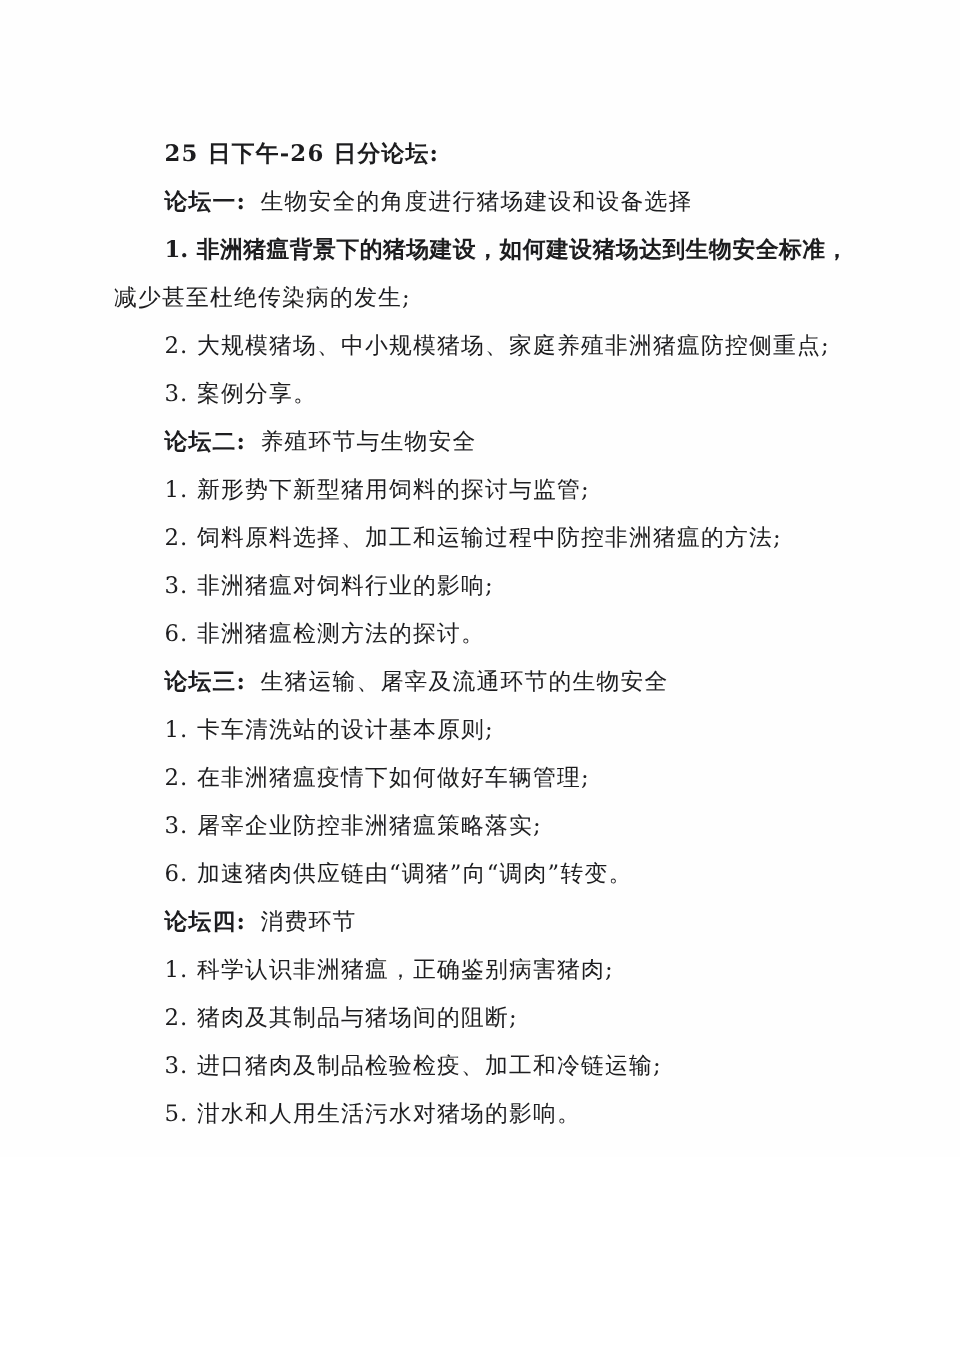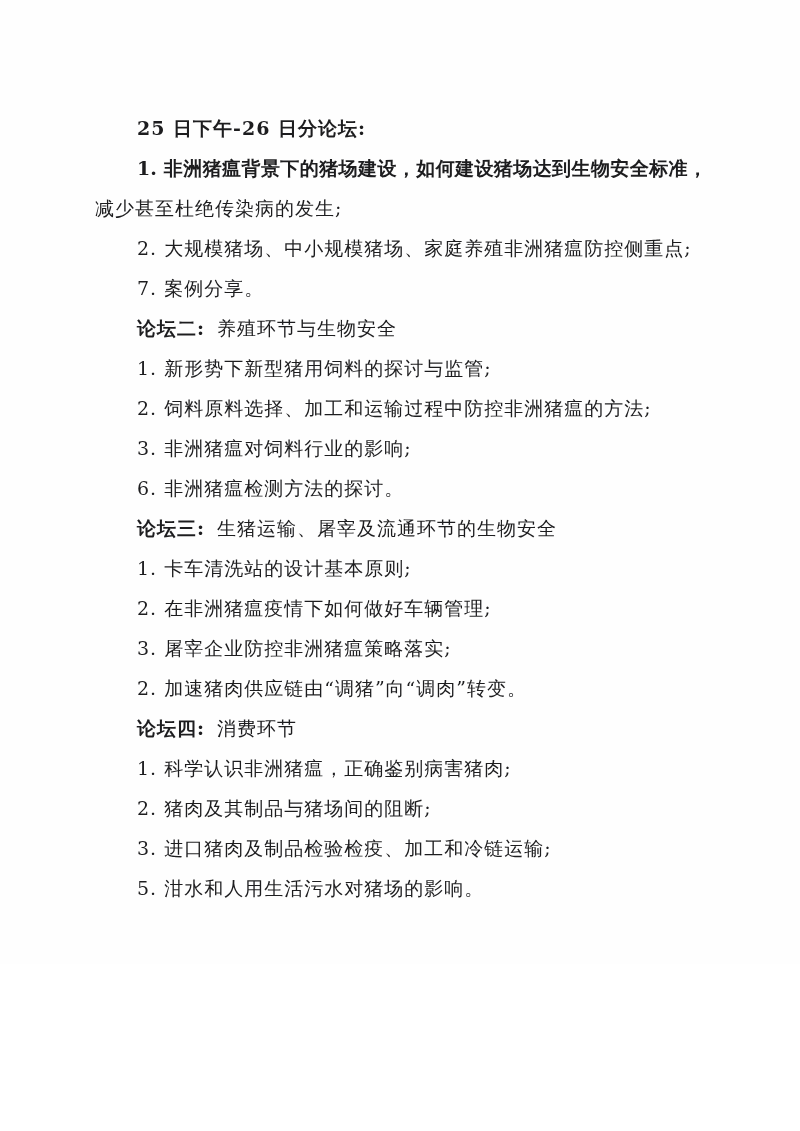--- a/index.html
+++ b/index.html
@@ -58,34 +58,35 @@
     color: #2a2a2c;
   }
 </style>
 </head>
 <body>
 
 <div class="page">
   <div class="content">
     <div class="line heading indent">25 日下午-26 日分论坛:</div>
     <div id="forums-root">
+        <div class="line indent"><span class="forum-label">论坛一:</span><span class="forum-title">生物安全的角度进行猪场建设和设备选择</span></div>
         <div class="line indent fill">1. 非洲猪瘟背景下的猪场建设，如何建设猪场达到生物安全标准，</div>
         <div class="line">减少甚至杜绝传染病的发生;</div>
         <div class="line indent">2. 大规模猪场、中小规模猪场、家庭养殖非洲猪瘟防控侧重点;</div>
-        <div class="line indent">7. 案例分享。</div>
+        <div class="line indent">3. 案例分享。</div>
         <div class="line indent"><span class="forum-label">论坛二:</span><span class="forum-title">养殖环节与生物安全</span></div>
         <div class="line indent">1. 新形势下新型猪用饲料的探讨与监管;</div>
         <div class="line indent">2. 饲料原料选择、加工和运输过程中防控非洲猪瘟的方法;</div>
         <div class="line indent">3. 非洲猪瘟对饲料行业的影响;</div>
         <div class="line indent">6. 非洲猪瘟检测方法的探讨。</div>
         <div class="line indent"><span class="forum-label">论坛三:</span><span class="forum-title">生猪运输、屠宰及流通环节的生物安全</span></div>
         <div class="line indent">1. 卡车清洗站的设计基本原则;</div>
         <div class="line indent">2. 在非洲猪瘟疫情下如何做好车辆管理;</div>
         <div class="line indent">3. 屠宰企业防控非洲猪瘟策略落实;</div>
-        <div class="line indent">2. 加速猪肉供应链由“调猪”向“调肉”转变。</div>
+        <div class="line indent">6. 加速猪肉供应链由“调猪”向“调肉”转变。</div>
         <div class="line indent"><span class="forum-label">论坛四:</span><span class="forum-title">消费环节</span></div>
         <div class="line indent">1. 科学认识非洲猪瘟，正确鉴别病害猪肉;</div>
         <div class="line indent">2. 猪肉及其制品与猪场间的阻断;</div>
         <div class="line indent">3. 进口猪肉及制品检验检疫、加工和冷链运输;</div>
         <div class="line indent">5. 泔水和人用生活污水对猪场的影响。</div>
       </div>
   </div>
   <div class="page-number">3</div>
 </div>
 

